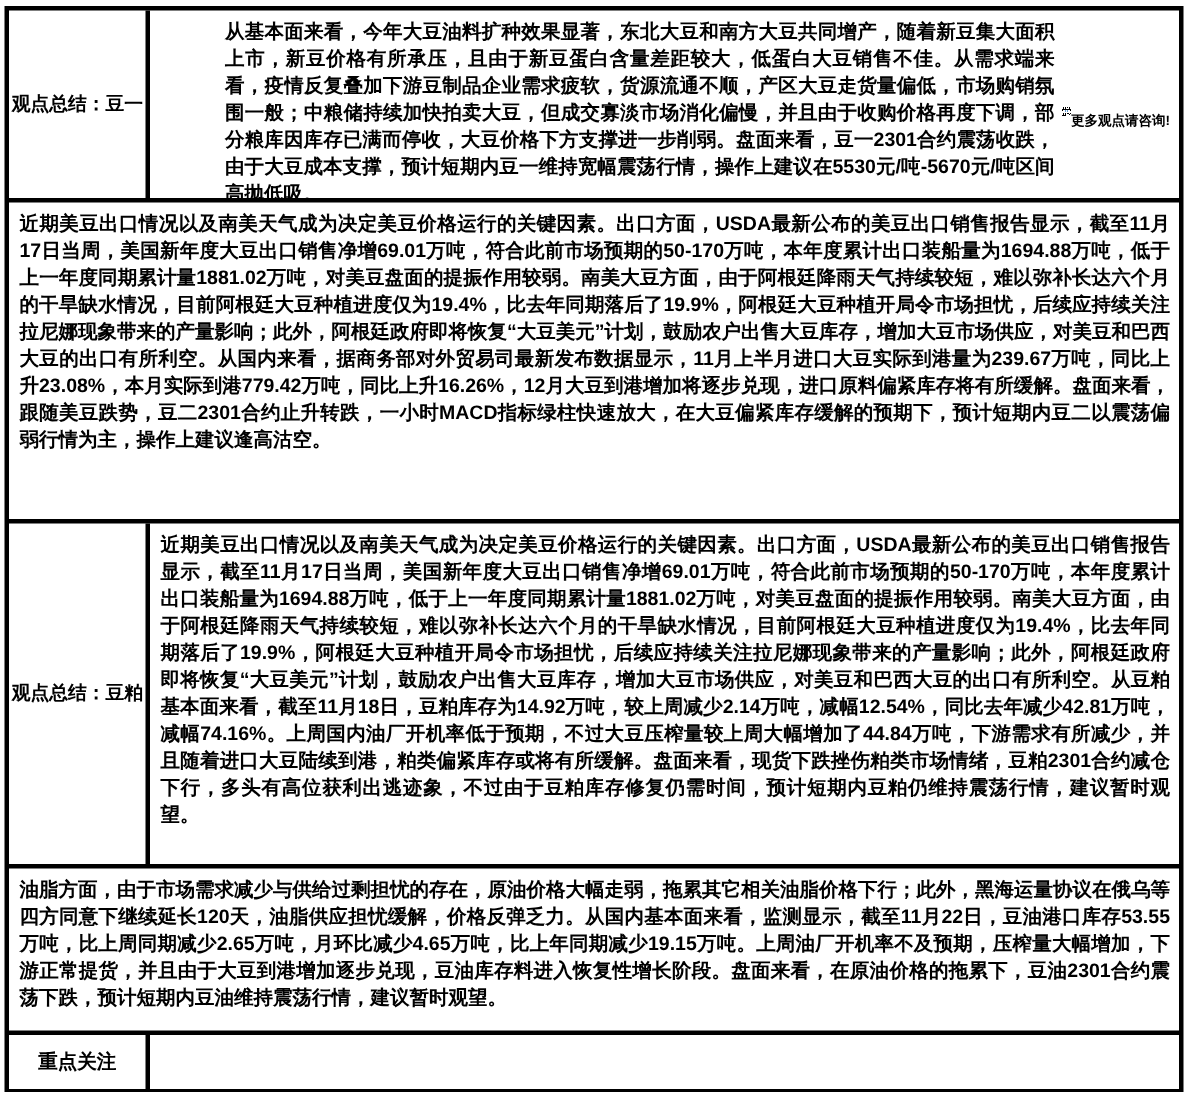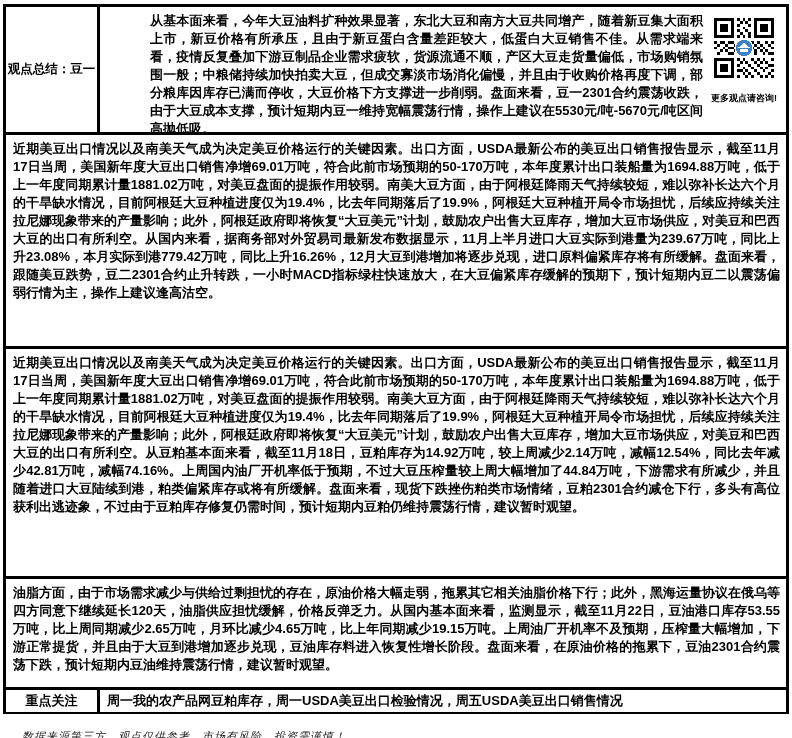--- a/index.html
+++ b/index.html
@@ -24,27 +24,27 @@
   .content-cell{
     flex:1;padding:5px 6px 2px 7px;
     font-size:13px;line-height:18px;font-weight:600;
     text-align:justify;overflow:hidden;
   }
   .content-cell p{margin:0;}
   .r1{height:125px;}
   .r2{height:211px;}
   .r3{height:227px;}
   .r4{height:108px;}
-  .r5{height:22px;}
+  .r5{height:36px;}
   .r5 .content-cell{padding-top:2px;}
   .r5 .label-cell{font-size:13px;}
   .row1-flex{display:flex;height:100%;margin-left:43px;}
   .row1-flex .maintext{flex:1;margin-right:5px;}
   .qr-block{
-    width:72px;min-width:72px;display:flex;flex-direction:column;
+    width:72px;min-width:72px;display:flex;flex-direction:row;
     align-items:center;padding-top:6px;
   }
   .qr-svg{width:60px;height:60px;display:block;}
   .qr-caption{
     margin-top:11px;font-size:9px;font-weight:700;white-space:nowrap;
     letter-spacing:0;
   }
   .disclaimer{
     margin:12px;padding:3px 10px 2px 10px;height:13px;
     font-family:"Liberation Serif","DejaVu Serif",serif;
@@ -85,36 +85,34 @@
       </div>
     </div>
 
     <div class="trow r2">
       <div class="content-cell">
         <p>近期美豆出口情况以及南美天气成为决定美豆价格运行的关键因素。出口方面，USDA最新公布的美豆出口销售报告显示，截至11月17日当周，美国新年度大豆出口销售净增69.01万吨，符合此前市场预期的50-170万吨，本年度累计出口装船量为1694.88万吨，低于上一年度同期累计量1881.02万吨，对美豆盘面的提振作用较弱。南美大豆方面，由于阿根廷降雨天气持续较短，难以弥补长达六个月的干旱缺水情况，目前阿根廷大豆种植进度仅为19.4%，比去年同期落后了19.9%，阿根廷大豆种植开局令市场担忧，后续应持续关注拉尼娜现象带来的产量影响；此外，阿根廷政府即将恢复“大豆美元”计划，鼓励农户出售大豆库存，增加大豆市场供应，对美豆和巴西大豆的出口有所利空。从国内来看，据商务部对外贸易司最新发布数据显示，11月上半月进口大豆实际到港量为239.67万吨，同比上升23.08%，本月实际到港779.42万吨，同比上升16.26%，12月大豆到港增加将逐步兑现，进口原料偏紧库存将有所缓解。盘面来看，跟随美豆跌势，豆二2301合约止升转跌，一小时MACD指标绿柱快速放大，在大豆偏紧库存缓解的预期下，预计短期内豆二以震荡偏弱行情为主，操作上建议逢高沽空。</p>
       </div>
     </div>
 
     <div class="trow r3">
+      <div class="label-cell">观点总结：豆粕</div>
       <div class="content-cell">
         <p>近期美豆出口情况以及南美天气成为决定美豆价格运行的关键因素。出口方面，USDA最新公布的美豆出口销售报告显示，截至11月17日当周，美国新年度大豆出口销售净增69.01万吨，符合此前市场预期的50-170万吨，本年度累计出口装船量为1694.88万吨，低于上一年度同期累计量1881.02万吨，对美豆盘面的提振作用较弱。南美大豆方面，由于阿根廷降雨天气持续较短，难以弥补长达六个月的干旱缺水情况，目前阿根廷大豆种植进度仅为19.4%，比去年同期落后了19.9%，阿根廷大豆种植开局令市场担忧，后续应持续关注拉尼娜现象带来的产量影响；此外，阿根廷政府即将恢复“大豆美元”计划，鼓励农户出售大豆库存，增加大豆市场供应，对美豆和巴西大豆的出口有所利空。从豆粕基本面来看，截至11月18日，豆粕库存为14.92万吨，较上周减少2.14万吨，减幅12.54%，同比去年减少42.81万吨，减幅74.16%。上周国内油厂开机率低于预期，不过大豆压榨量较上周大幅增加了44.84万吨，下游需求有所减少，并且随着进口大豆陆续到港，粕类偏紧库存或将有所缓解。盘面来看，现货下跌挫伤粕类市场情绪，豆粕2301合约减仓下行，多头有高位获利出逃迹象，不过由于豆粕库存修复仍需时间，预计短期内豆粕仍维持震荡行情，建议暂时观望。</p>
       </div>
     </div>
 
     <div class="trow r4">
       <div class="content-cell">
         <p>油脂方面，由于市场需求减少与供给过剩担忧的存在，原油价格大幅走弱，拖累其它相关油脂价格下行；此外，黑海运量协议在俄乌等四方同意下继续延长120天，油脂供应担忧缓解，价格反弹乏力。从国内基本面来看，监测显示，截至11月22日，豆油港口库存53.55万吨，比上周同期减少2.65万吨，月环比减少4.65万吨，比上年同期减少19.15万吨。上周油厂开机率不及预期，压榨量大幅增加，下游正常提货，并且由于大豆到港增加逐步兑现，豆油库存料进入恢复性增长阶段。盘面来看，在原油价格的拖累下，豆油2301合约震荡下跌，预计短期内豆油维持震荡行情，建议暂时观望。</p>
       </div>
     </div>
 
     <div class="trow r5">
       <div class="label-cell">重点关注</div>
-      <div class="content-cell">
-        <p>周一我的农产品网豆粕库存，周一USDA美豆出口检验情况，周五USDA美豆出口销售情况</p>
-      </div>
     </div>
 
   </div>
 
   <div class="disclaimer">数据来源第三方，观点仅供参考。市场有风险，投资需谨慎！</div>
 
   <div class="bottom-rule">
     <div class="thick"></div>
     <div class="gap"></div>
 

